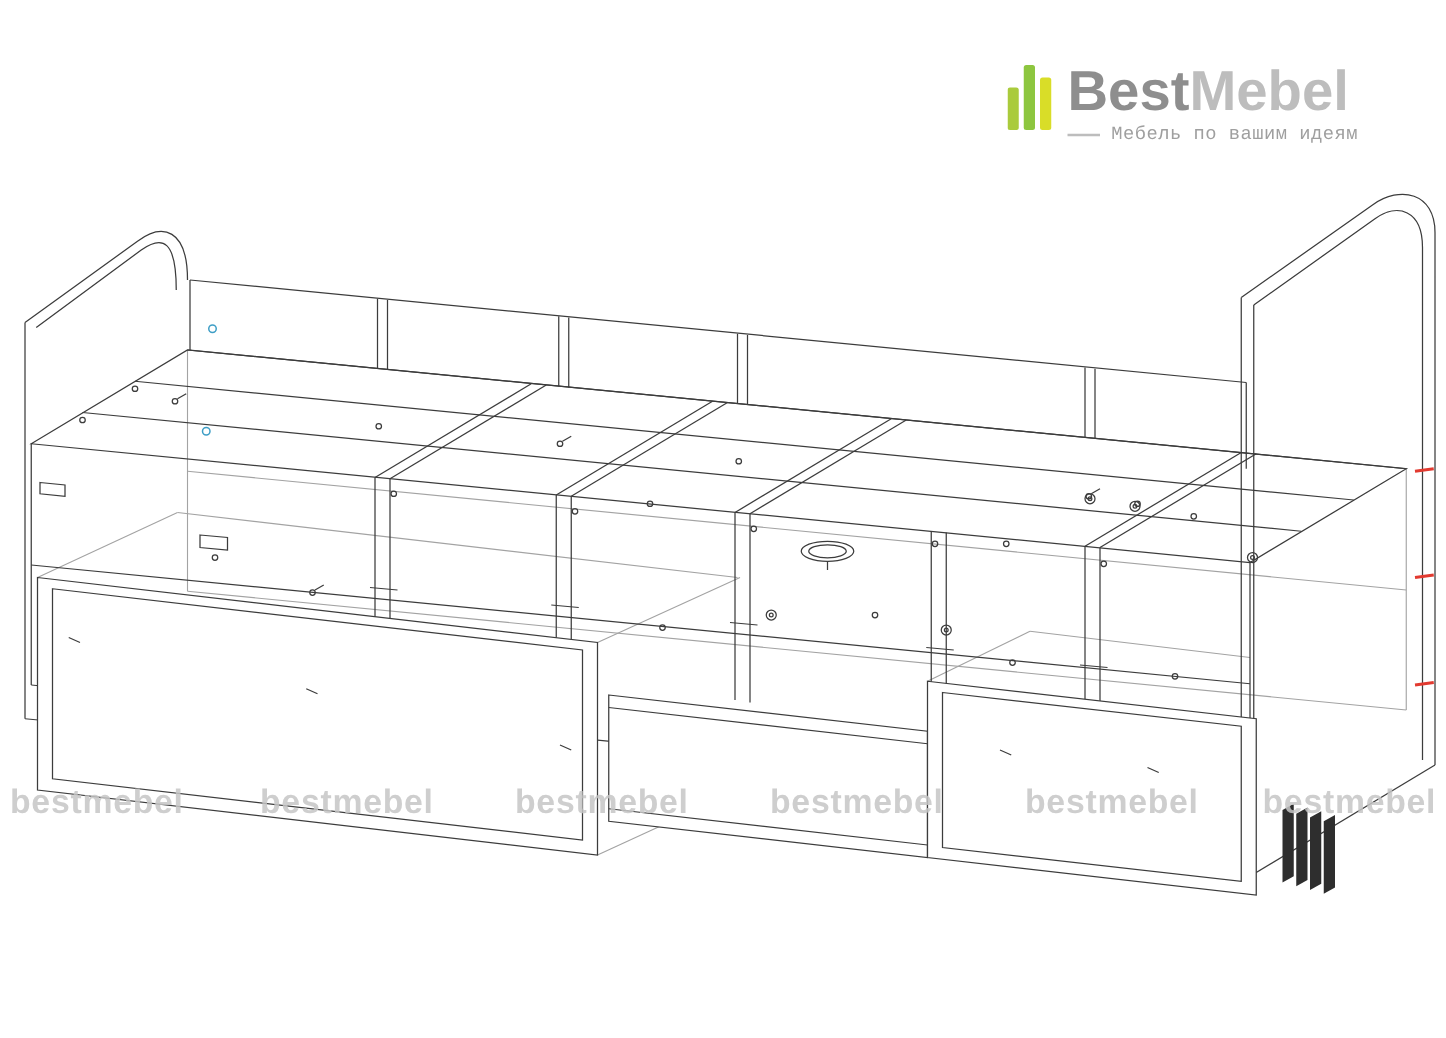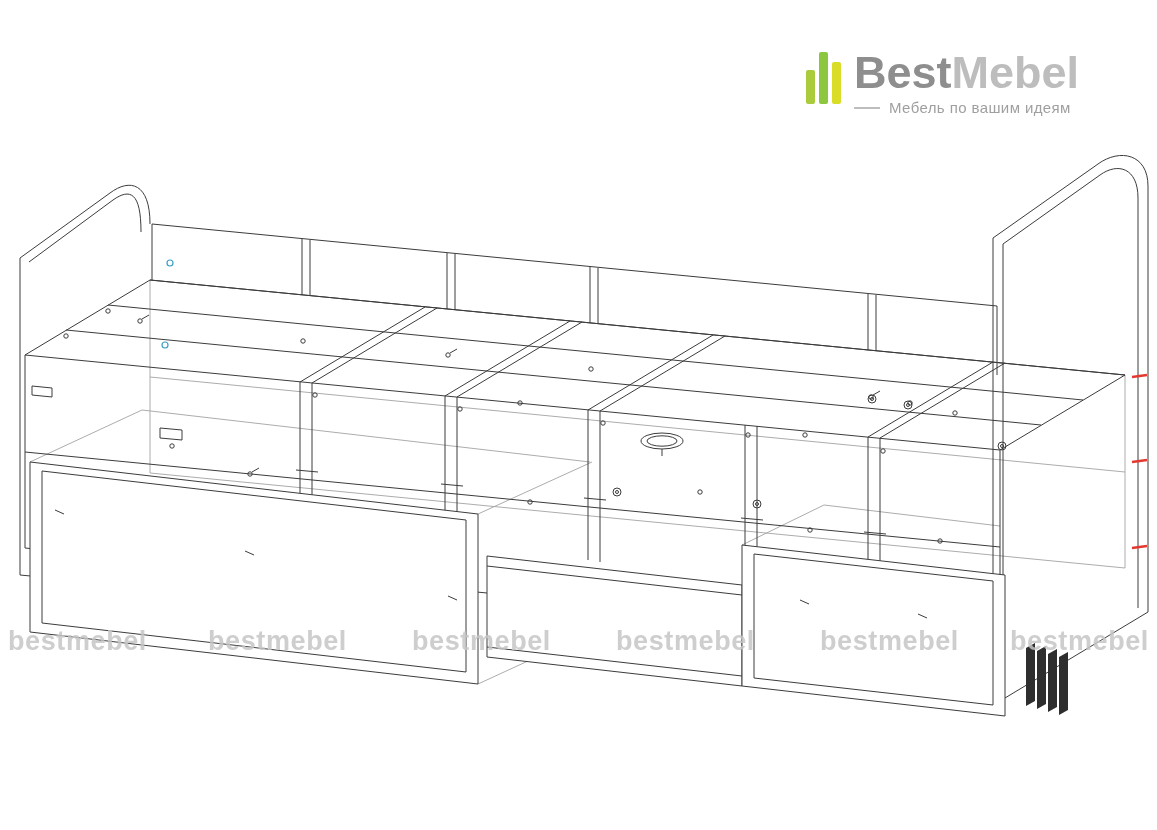--- a/index.html
+++ b/index.html
@@ -7,21 +7,21 @@
           font-family:"Liberation Sans",sans-serif;}
   svg.draw{position:absolute;left:0;top:0;}
 
   
   .logo{position:absolute;top:50px;left:806px;display:flex;align-items:flex-start;gap:10px;}
   .logo-bars{width:38px;height:56px;flex:0 0 auto;}
   .logo-col{display:flex;flex-direction:column;}
   .logo-name{font-size:45px;font-weight:700;line-height:46px;white-space:nowrap;}
   .logo-name .p1{color:var(--best,#8e8e8e);}
   .logo-name .p2{color:var(--mebel,#bdbdbd);}
-  .tagline-row{display:flex;align-items:center;margin-top:3px;}
+  .tagline-row{display:flex;align-items:center;margin-top:3px;font-family:Liberation Mono, monospace;}
   .dash{width:26px;height:2px;background:var(--mebel,#bdbdbd);margin-right:9px;}
   .tagline{font-size:15px;color:var(--tag,#9f9f9f);letter-spacing:.4px;white-space:nowrap;}
 
   
   .wm{position:absolute;top:626px;font-weight:700;font-size:27px;letter-spacing:.6px;
       color:var(--watermark,#c6c6c6);opacity:.85;pointer-events:none;white-space:nowrap;}
   .wm1{left:8px;}  .wm2{left:208px;} .wm3{left:412px;}
   .wm4{left:616px;}.wm5{left:820px;} .wm6{left:1010px;}
 
   

